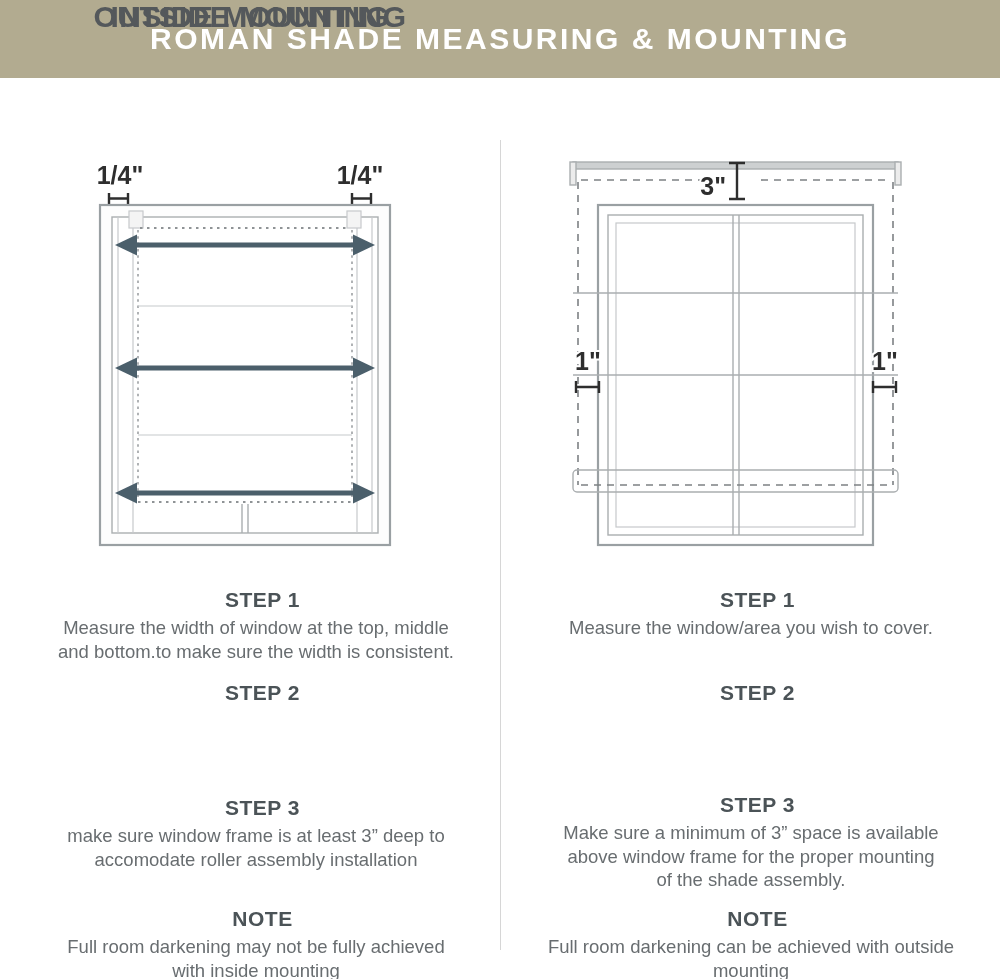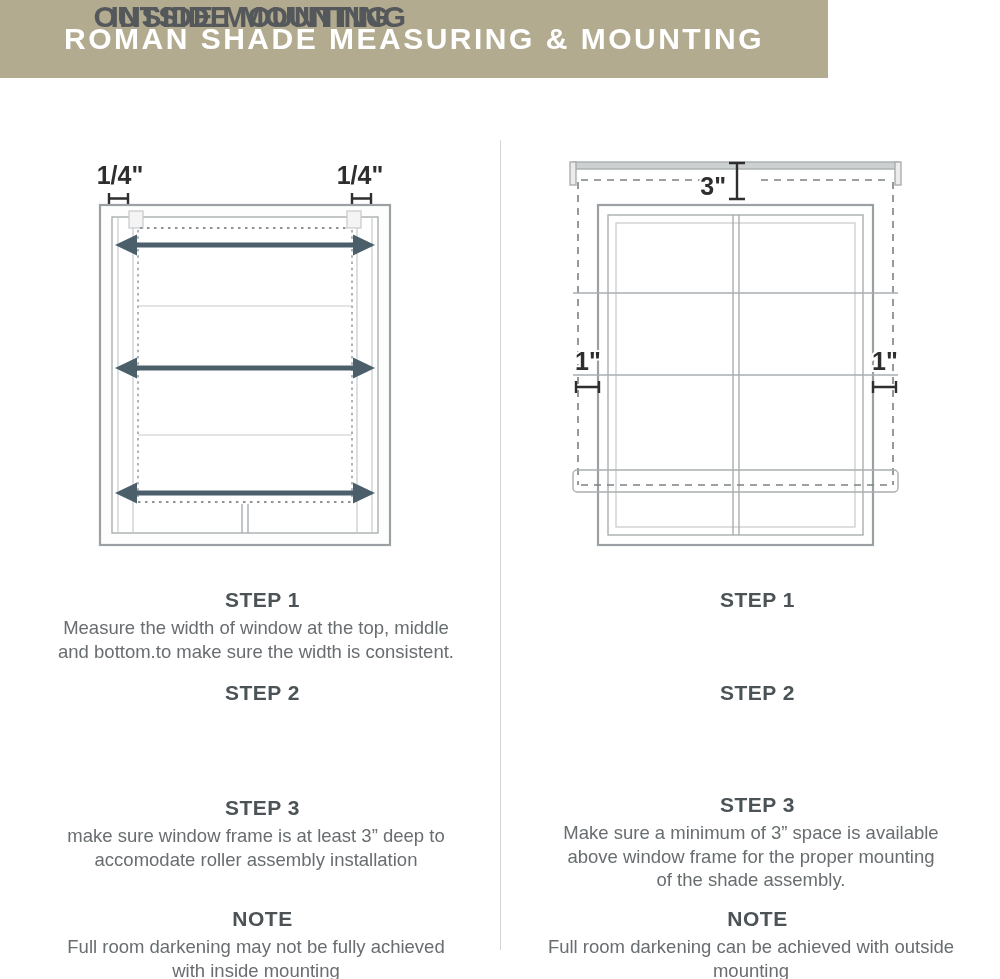--- a/index.html
+++ b/index.html
@@ -1,19 +1,19 @@
 <!DOCTYPE html>
 <html style="--banner-bg: #b2ab90; --banner-text: #ffffff; --title: #54585b; --heading: #4b5357; --body: #686d70; --arrow: #4b5f6b; --frame: #9aa0a3;"><head>
 <meta charset="utf-8">
 <style>
   * { margin:0; padding:0; box-sizing:border-box; }
   html,body { background:#ffffff; font-family:"Liberation Sans", sans-serif; }
   .page { position:relative; width:1000px; height:979px; background:#fff; overflow:hidden; }
 
-  .banner { position:absolute; left:0; top:0; width:828px; height:78px;
+  .banner { position:absolute; left:0; top:0; width:1000px; height:78px;
             background:var(--banner-bg,#b2ab90); display:flex; align-items:center; justify-content:center; }
   .banner .title { color:var(--banner-text,#fff); font-size:30px; font-weight:600; letter-spacing:2.5px; white-space:nowrap; }
 
   .col-title { position:absolute; width:500px; text-align:center; font-size:30px; font-weight:700;
                color:var(--title,#54585b); letter-spacing:.5px; }
   #inside-title  { left:0;   top:104; }
   #outside-title { left:500; top:102; }
 
   .divider { position:absolute; left:500px; top:140px; width:1px; height:810px; background:#d6d6d6; }
 
@@ -147,20 +147,21 @@
 accomodate roller assembly installation</div>
   </div>
   <div class="section left" style="top:907px">
     <div class="heading">NOTE</div>
     <div class="body">Full room darkening may not be fully achieved
 with inside mounting</div>
   </div>
 
   <div class="section right" style="top:588px">
     <div class="heading">STEP 1</div>
+    <div class="body">Measure the window/area you wish to cover.</div>
   </div>
   <div class="section right" style="top:681px">
     <div class="heading">STEP 2</div>
   </div>
   <div class="section right" style="top:793px">
     <div class="heading">STEP 3</div>
     <div class="body">Make sure a minimum of 3” space is available
 above window frame for the proper mounting
 of the shade assembly.</div>
   </div>

